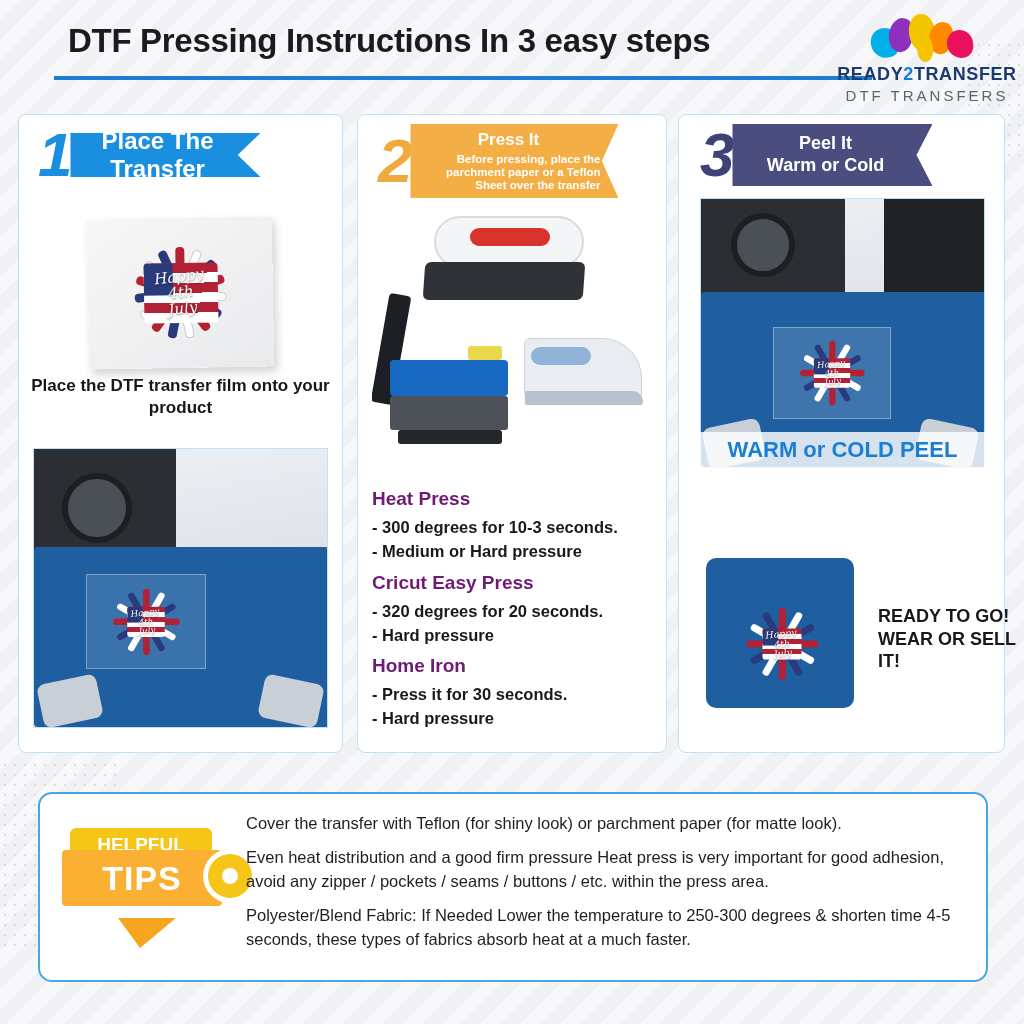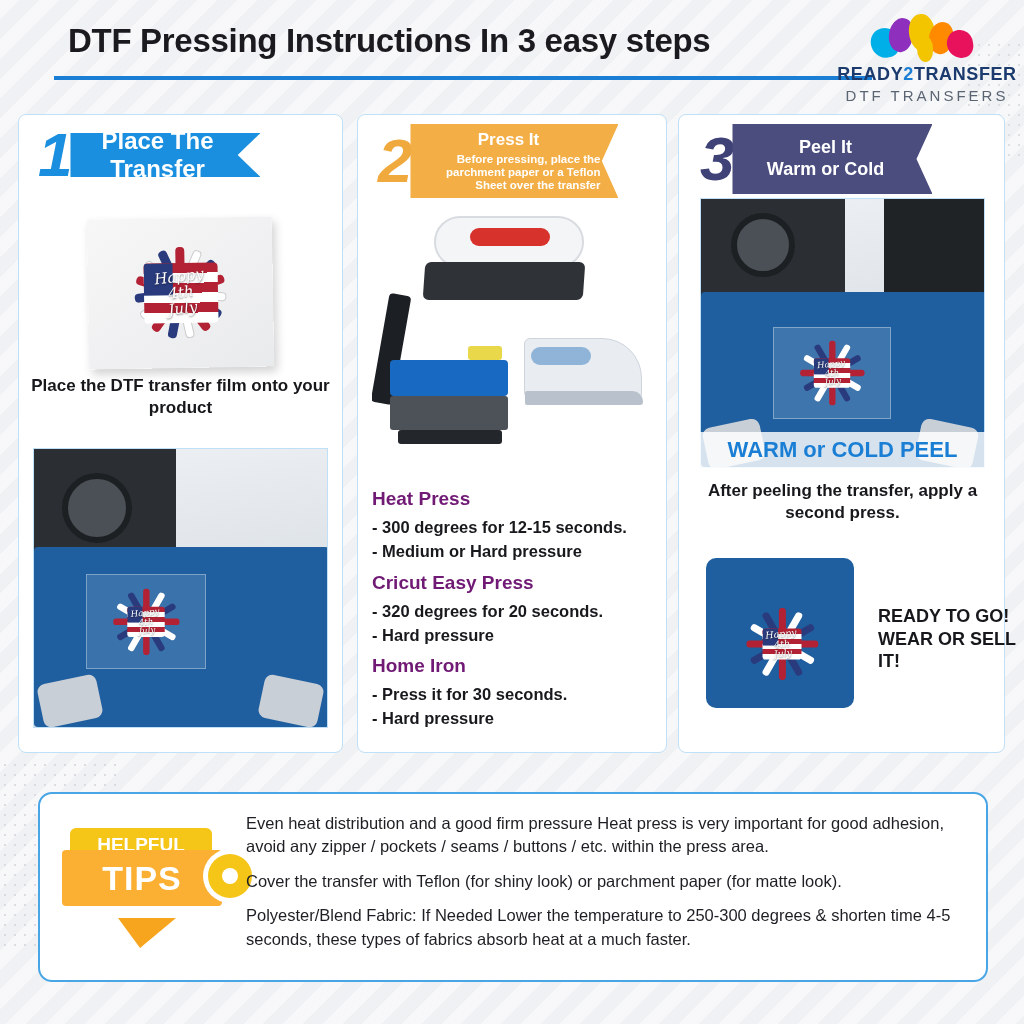--- a/index.html
+++ b/index.html
@@ -95,21 +95,21 @@
     width: 208px; min-height: 72px; background: #f3ae45; font-size: 16px; line-height: 1.15;
     clip-path: polygon(0 0, 100% 0, 92% 50%, 100% 100%, 0 100%);
     padding: 6px 18px 6px 6px;
   }
   .r2 .banner .b-title { font-size: 17px; margin-bottom: 3px; }
   .r2 .banner .b-sub { font-size: 11.5px; font-weight: bold; text-align: right; }
   
   .r3 { left: 700px; top: 124px; }
   .r3 .num { color: #3f4277; }
   .r3 .banner {
-    width: 200px; height: 70px; background: #4a4d7e; font-size: 18px; line-height: 1.2;
+    width: 200px; height: 62px; background: #4a4d7e; font-size: 18px; line-height: 1.2;
     clip-path: polygon(0 0, 100% 0, 92% 50%, 100% 100%, 0 100%);
     padding-right: 14px;
   }
 
   
   .photo { position: absolute; overflow: hidden; }
   .photo-frame { border: 1.5px solid #bfe0f7; }
 
   
   .film {
@@ -332,21 +332,21 @@
     <div style="position:absolute;left:26px;top:220px;width:104px;height:14px;background:#23262a;border-radius:3px"></div>
     <div style="position:absolute;left:96px;top:136px;width:34px;height:14px;background:#e8d84a;border-radius:3px"></div>
     <div style="position:absolute;left:152px;top:128px;width:118px;height:62px;background:#e9edf2;border-radius:6px 40px 6px 8px;border:1px solid #cdd4dc">
       <div style="position:absolute;left:6px;top:8px;width:60px;height:18px;background:#8fb4d8;border-radius:9px"></div>
       <div style="position:absolute;left:0;bottom:-6px;width:118px;height:14px;background:#b9c2cc;border-radius:4px 22px 6px 4px"></div>
     </div>
   </div>
 
   <div class="spec s1">
     <h3>Heat Press</h3>
-    <p>- 300 degrees for 12-15 seconds.</p>
+    <p>- 300 degrees for 10-3 seconds.</p>
     <p>- Medium or Hard pressure</p>
   </div>
   <div class="spec s2">
     <h3>Cricut Easy Press</h3>
     <p>- 320 degrees for 20 seconds.</p>
     <p>- Hard pressure</p>
   </div>
   <div class="spec s3">
     <h3>Home Iron</h3>
     <p>- Press it for 30 seconds.</p>
@@ -391,21 +391,20 @@
           <div>4th</div>
           <div>July</div>
         </div>
       </div>
     </div>
     <div style="position:absolute;left:4px;bottom:2px;width:58px;height:42px;background:#c9cfd6;border-radius:8px;transform:rotate(-12deg)"></div>
     <div style="position:absolute;right:8px;bottom:2px;width:58px;height:42px;background:#c9cfd6;border-radius:8px;transform:rotate(12deg)"></div>
   </div>
 
   <div class="warm-peel">WARM or COLD PEEL</div>
-  <div class="caption c3-cap">After peeling the transfer, apply a second press.</div>
 
   <div class="photo folded">
     <div style="position:absolute;left:6px;top:10px;width:148px;height:150px;background:#1f5fa0;border-radius:10px"></div>
     <div style="position:absolute;left:34px;top:48px;width:96px;height:96px">
       <div class="art" style="transform:scale(.78)">
         <div class="rays">
           <span class="ray" style="transform:rotate(0deg);background:#b22234"></span>
           <span class="ray" style="transform:rotate(30deg);background:#ffffff"></span>
           <span class="ray" style="transform:rotate(60deg);background:#2a3b7d"></span>
           <span class="ray" style="transform:rotate(90deg);background:#b22234"></span>
@@ -433,18 +432,18 @@
   <div class="ready">READY TO GO! WEAR OR SELL IT!</div>
 
   <div class="tips">
     <div class="tips-badge">
       <div class="badge-top">HELPFUL</div>
       <div class="badge-body">TIPS</div>
       <div class="badge-tail"></div>
       <div class="badge-sun"></div>
     </div>
     <div class="tips-text">
+      <p>Cover the transfer with Teflon (for shiny look) or parchment paper (for matte look).</p>
       <p>Even heat distribution and a good firm pressure Heat press is very important for good adhesion, avoid any zipper / pockets / seams / buttons / etc. within the press area.</p>
-      <p>Cover the transfer with Teflon (for shiny look) or parchment paper (for matte look).</p>
       <p>Polyester/Blend Fabric: If Needed Lower the temperature to 250-300 degrees &amp; shorten time 4-5 seconds, these types of fabrics absorb heat at a much faster.</p>
     </div>
   </div>
 </div>
 
 </body></html>

